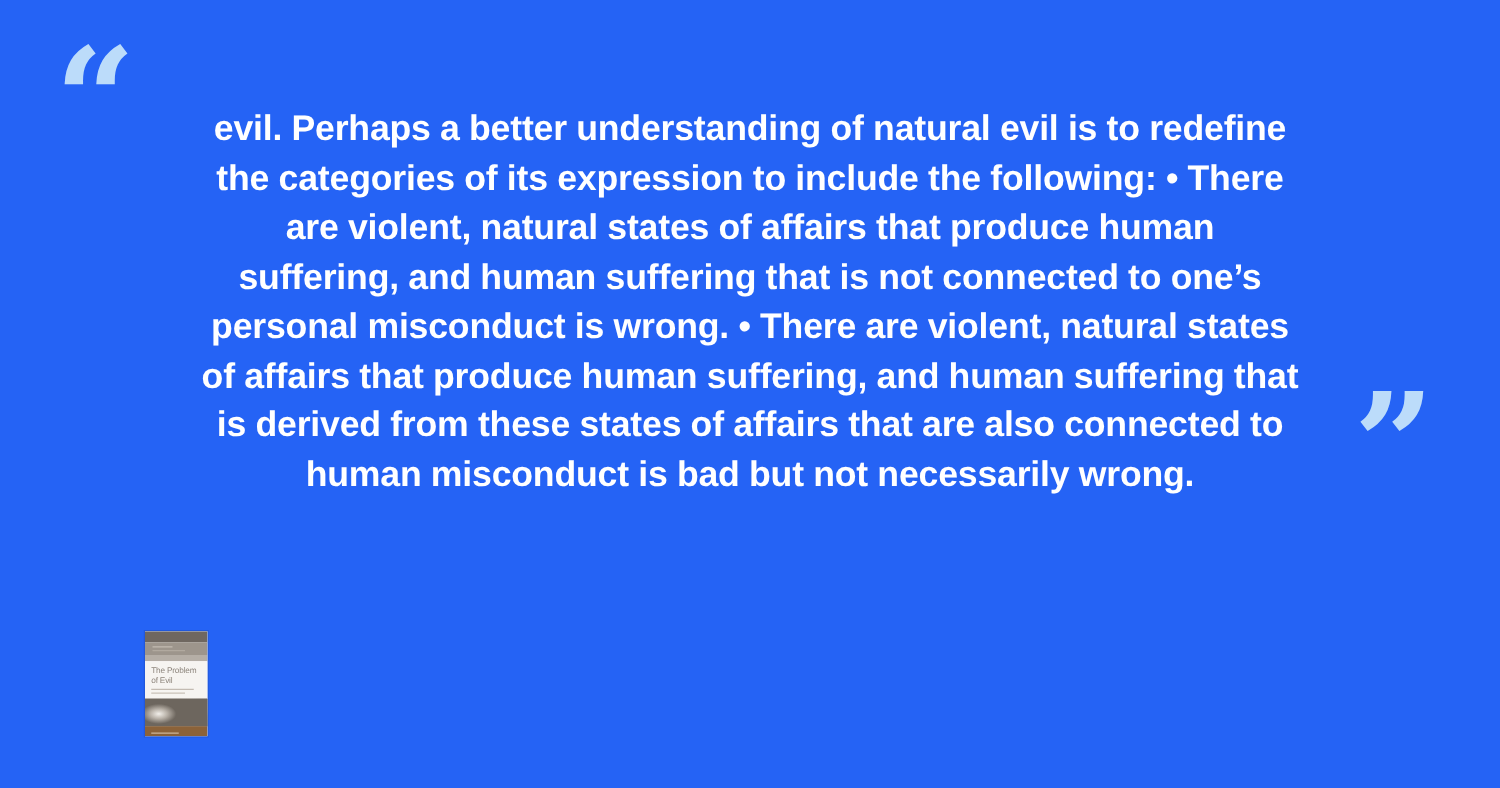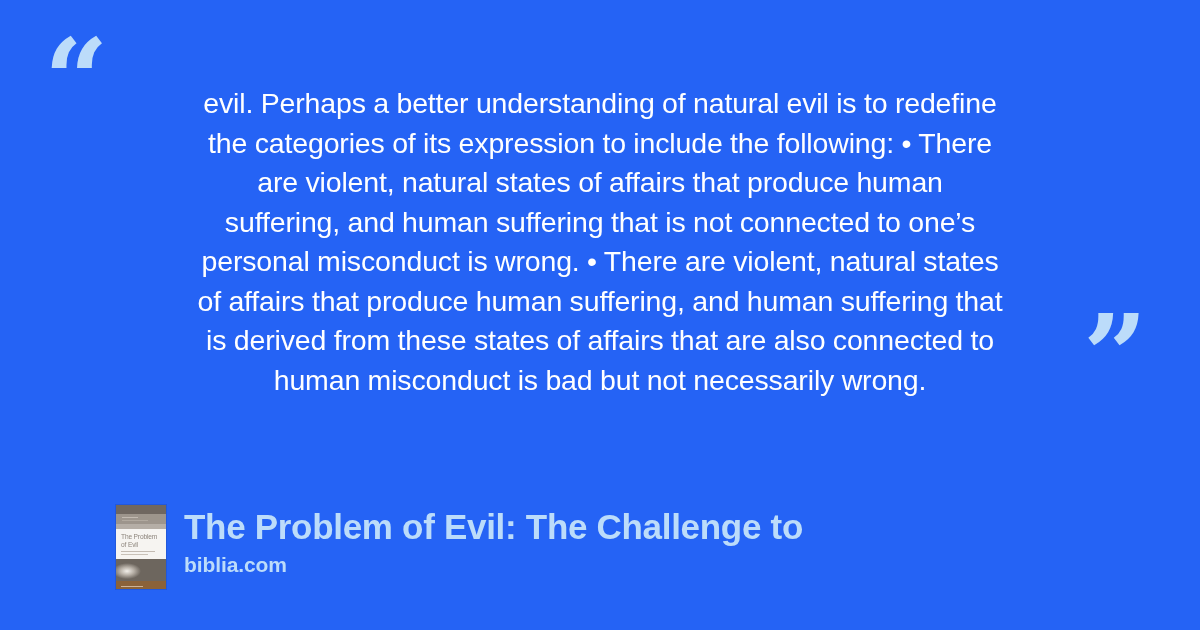--- a/index.html
+++ b/index.html
@@ -52,21 +52,21 @@
     position: absolute;
     left: 118px;
     top: 84px;
     width: 964px;
     text-align: center;
   }
 
   #quote-text {
     color: #ffffff;
     font-size: 28.5px;
-    font-weight: 400;
+    font-weight: 700;
     line-height: 39.5px;
     letter-spacing: -0.15px;
     word-spacing: -0.3px;
     text-align: center;
     white-space: pre-line;
   }
 
   
   #footer {
     position: absolute;
@@ -200,20 +200,16 @@
       <div class="bk-band" id="bk-bottom"></div>
       <div class="bk-line" id="bk-sub1"></div>
       <div class="bk-line" id="bk-sub2"></div>
       <div class="bk-title" id="bk-title-1">The Problem</div>
       <div class="bk-title" id="bk-title-2">of Evil</div>
       <div id="bk-byline"></div>
       <div id="bk-byline2"></div>
       <div id="bk-foot-text"></div>
     </div>
 
-    <div id="footer-text">
-      <div id="source-title">The Problem of Evil: The Challenge to</div>
-      <div id="source-site">biblia.com</div>
-    </div>
 
   </div>
 
 </div>
 
 </body></html>

